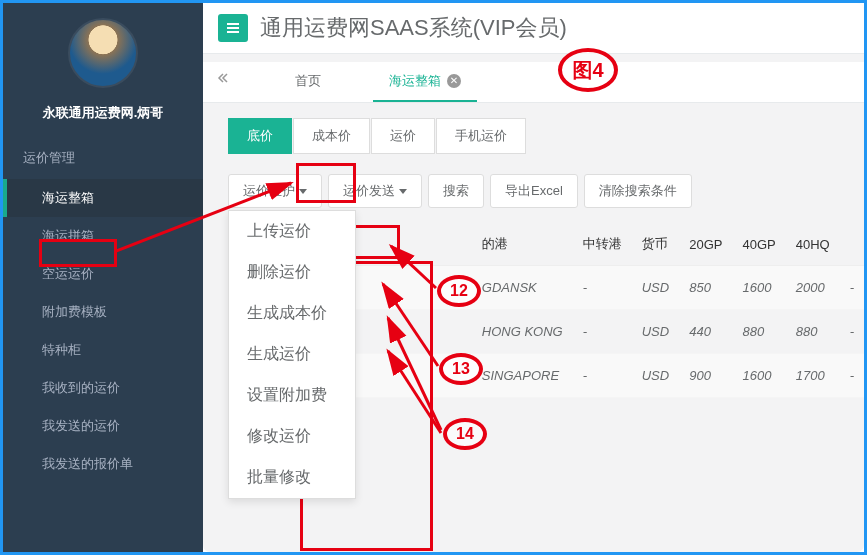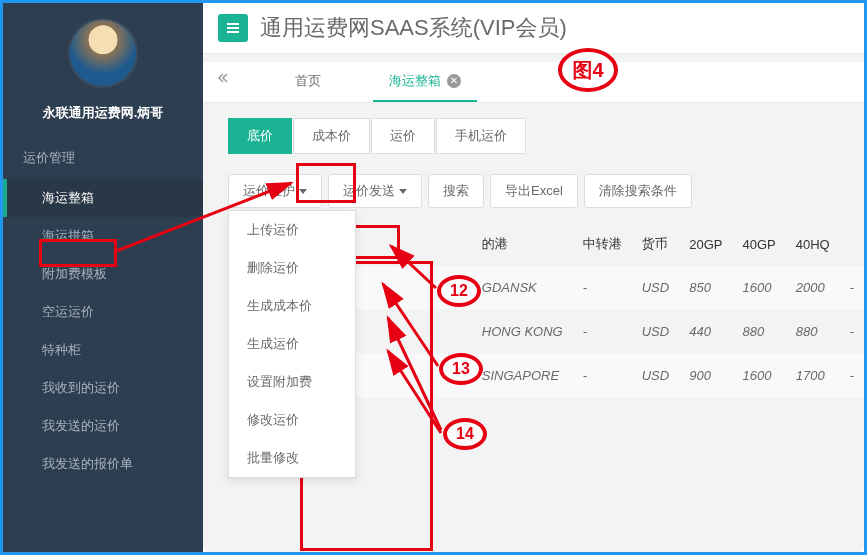--- a/index.html
+++ b/index.html
@@ -30,21 +30,21 @@
     .content { padding: 15px 0 0 25px; flex: 1; overflow: hidden; position: relative; }
     .price-tabs { display: flex; gap: 2px; margin-bottom: 20px; }
     .ptab { padding: 8px 18px; border: 1px solid #ddd; background: #fff; color: #676a6c; cursor: pointer; margin-right: -1px; }
     .ptab.active { background: #1ab394; color: #fff; border-color: #1ab394; }
     
     .toolbar { display: flex; gap: 6px; margin-bottom: 0; position: relative; }
     .btn { padding: 7px 14px; border: 1px solid #ddd; background: #fff; color: #676a6c; cursor: pointer; border-radius: 3px; font-size: 13px; display: inline-flex; align-items: center; gap: 4px; }
     .caret { display: inline-block; width: 0; height: 0; border-left: 4px solid transparent; border-right: 4px solid transparent; border-top: 5px solid #676a6c; }
     
     .ddmenu { position: absolute; top: 36px; left: 0; background: #fff; border: 1px solid #ddd; min-width: 128px; z-index: 10; box-shadow: 0 3px 8px rgba(0,0,0,.1); }
-    .dditem { padding: 10px 18px; color: #676a6c; cursor: pointer; font-size: 13px; }
+    .dditem { padding: 10px 18px; color: #676a6c; cursor: pointer; font-size: 16px; }
     
     .table { width: 100%; border-collapse: collapse; margin-top: 15px; }
     .table th { text-align: left; padding: 12px 10px; font-weight: normal; color: #333; font-size: 13px; border-bottom: 1px solid #eee; white-space: nowrap; }
     .table td { padding: 14px 10px; color: #676a6c; font-size: 13px; border-bottom: 1px solid #f5f5f5; white-space: nowrap; font-style: italic; }
     .table tr:nth-child(odd) td { background: #f9f9f9; }
     
     
     .callout { position: absolute; z-index: 50; pointer-events: none; }
     .circ { border: 4px solid #e60012; border-radius: 50%; display: flex; align-items: center; justify-content: center; font-weight: bold; color: #e60012; background: rgba(255,255,255,.6); }
     .redbox { position: absolute; border: 3px solid #e60012; z-index: 5; pointer-events: none; }
@@ -56,22 +56,22 @@
 <div class="app">
   <div class="sidebar">
     <div class="avatar-wrap">
       <span class="avatar"></span>
     </div>
     <div class="username">永联通用运费网.炳哥</div>
 
     <div class="nav-section">运价管理</div>
     <div class="nav-item active">海运整箱</div>
     <div class="nav-item">海运拼箱</div>
+    <div class="nav-item">空运运价</div>
     <div class="nav-item">附加费模板</div>
-    <div class="nav-item">空运运价</div>
     <div class="nav-item">特种柜</div>
     <div class="nav-item">我收到的运价</div>
     <div class="nav-item">我发送的运价</div>
     <div class="nav-item">我发送的报价单</div>
   </div>
 
   <div class="main">
     <div class="header">
       <div class="menu-toggle">
         <svg viewBox="0 0 14 14">

